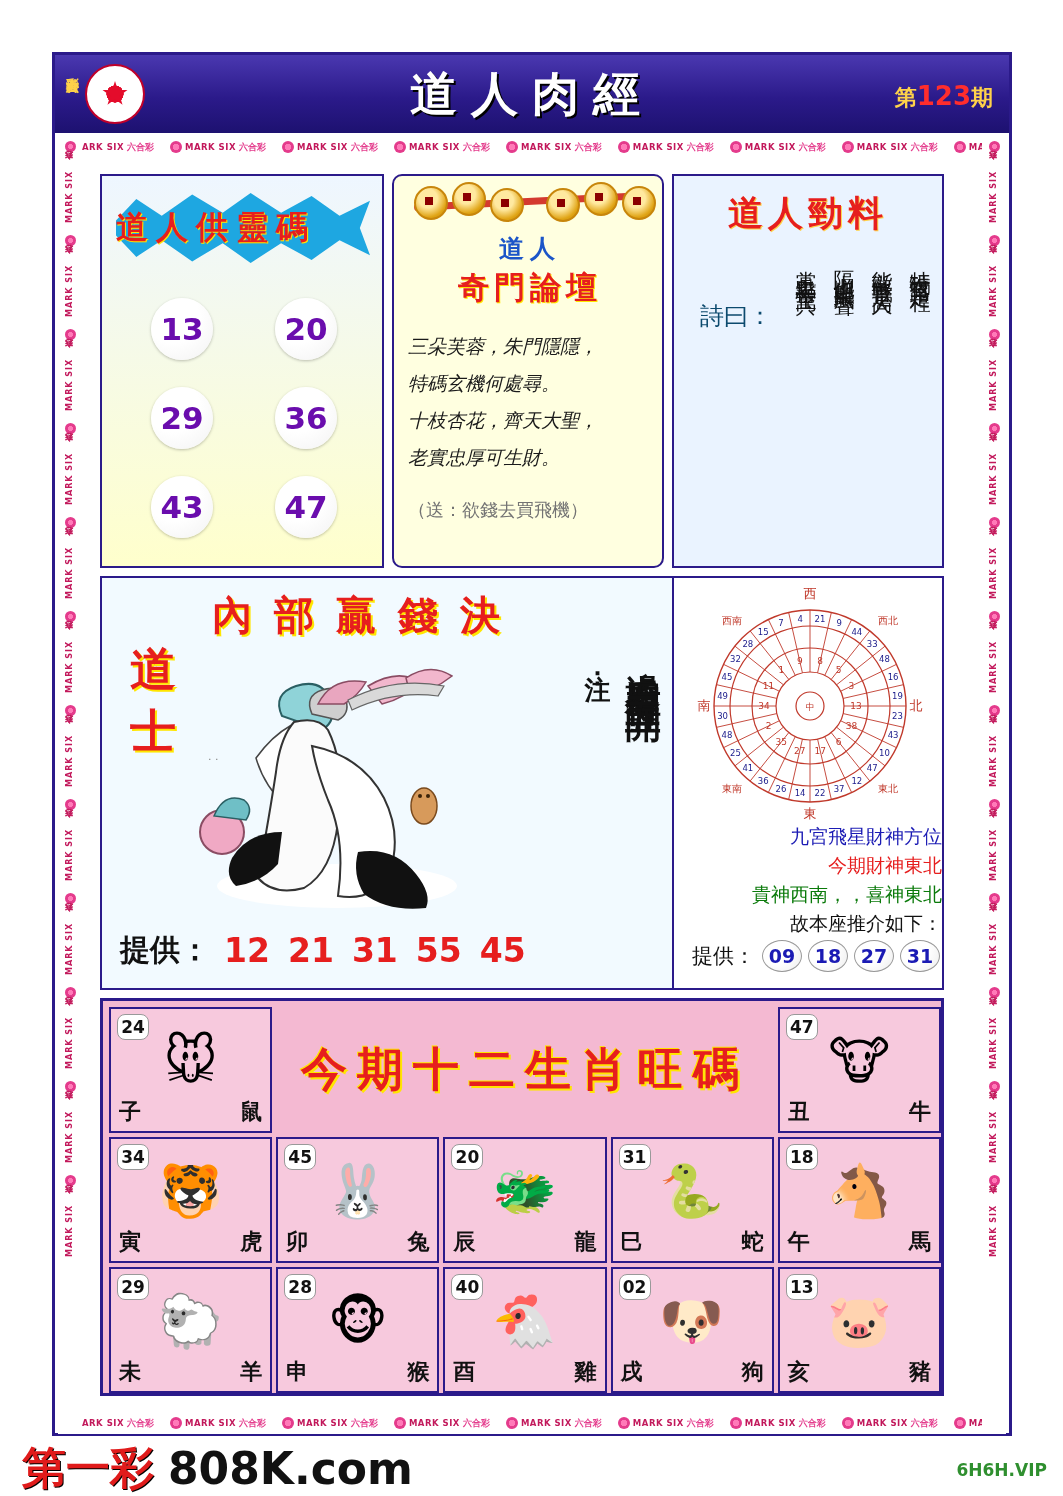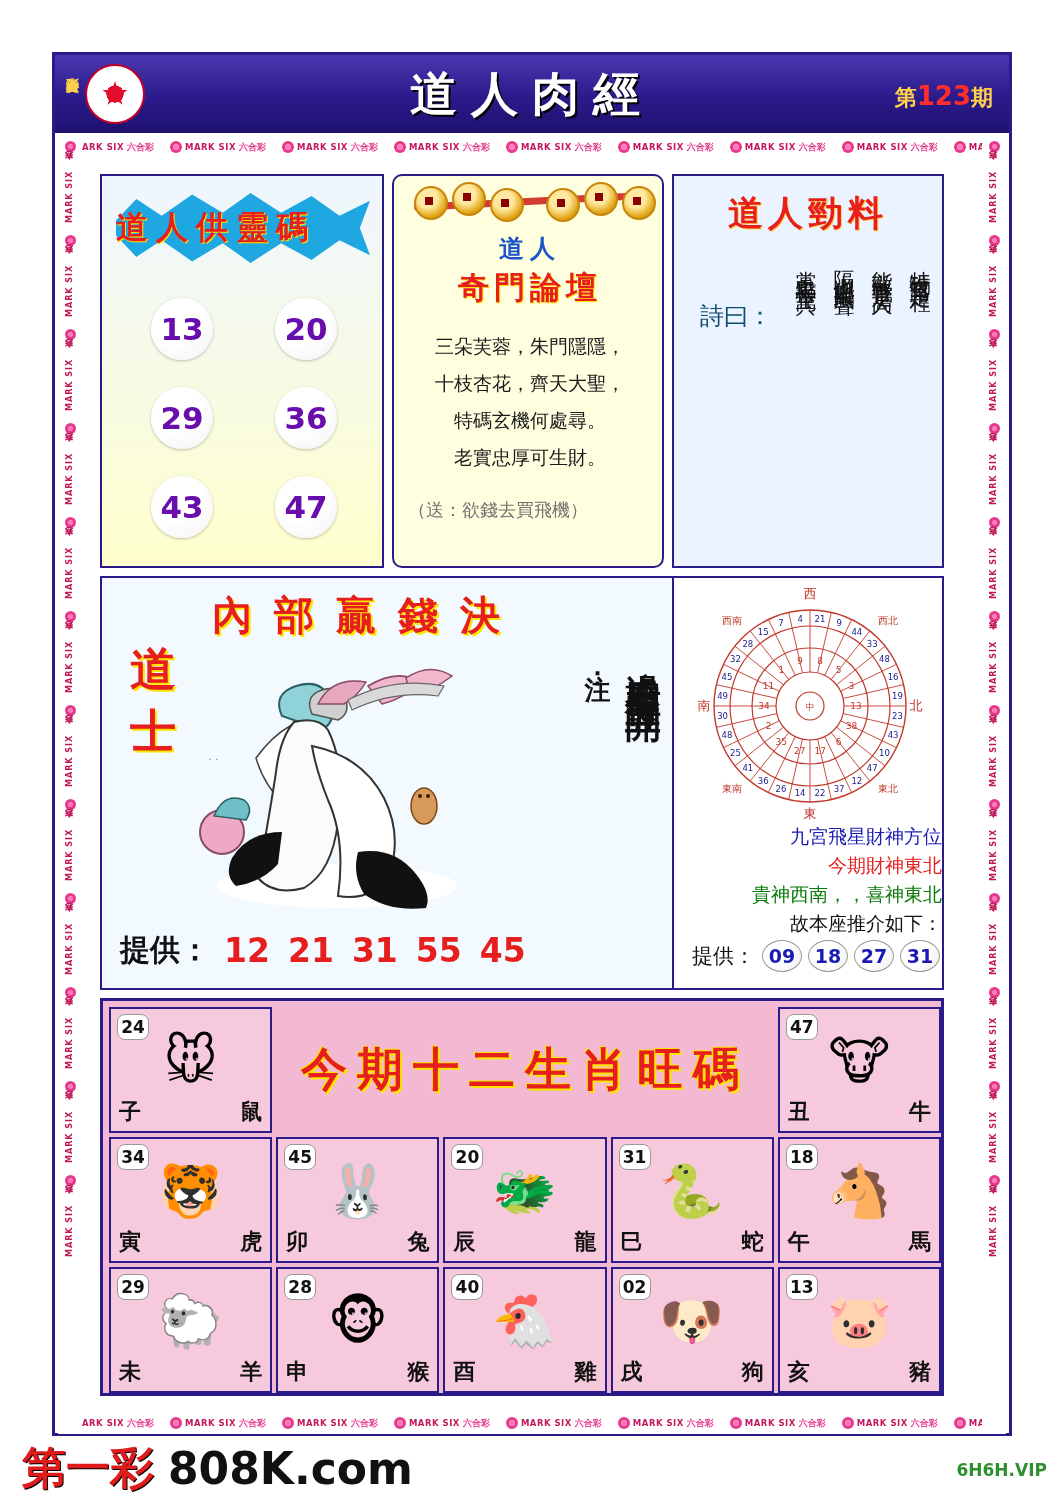--- a/index.html
+++ b/index.html
@@ -57,21 +57,21 @@
   .b2-coins{position:absolute;left:6px;top:4px;width:258px;height:70px;}
   .coin{position:absolute;width:30px;height:30px;border-radius:50%;background:radial-gradient(circle at 40% 35%,#ffe9a0 0 35%,#e0a415 70%,#b8860b 100%);
         border:2px solid #c8860b;}
   .coin:after{content:"";position:absolute;left:9px;top:9px;width:8px;height:8px;background:#8b0000;}
   .ribbon{position:absolute;height:7px;background:#d43a2f;border-radius:3px;}
   .b2-title{position:absolute;left:0;top:56px;width:272px;text-align:center;}
   .b2-t1{color:#1b55c8;font-size:25px;font-weight:bold;letter-spacing:6px;font-family:"DejaVu Serif","Liberation Serif",serif;}
   .b2-t2{color:#e61e1e;font-size:31px;font-weight:bold;letter-spacing:5px;margin-top:2px;font-family:"DejaVu Serif","Liberation Serif",serif;
          text-shadow:1px 1px 0 #ffe600;}
   .b2-lines{position:absolute;left:14px;top:152px;width:244px;color:#1a1a1a;font-size:19px;line-height:37px;
-            font-family:"DejaVu Serif","Liberation Serif",serif;text-align:center;}
+            font-family:"DejaVu Serif","Liberation Serif",serif;text-align:left;font-style:italic;}
   .b2-note{position:absolute;left:14px;top:322px;width:244px;font-size:18px;color:#737373;font-family:"DejaVu Serif","Liberation Serif",serif;}
 
   .b3{left:584px;top:12px;width:272px;height:394px;background:#eaf3ff;}
   .b3-title{position:absolute;left:0;top:14px;width:268px;text-align:center;color:#e61e1e;font-size:35px;font-weight:bold;
             letter-spacing:5px;font-family:"DejaVu Serif","Liberation Serif",serif;text-shadow:1px 1px 0 #ffd24a;}
   .b3-sub{position:absolute;left:26px;top:80px;color:#0c4a6e;font-size:24px;font-family:"DejaVu Serif","Liberation Serif",serif;margin-top:44px;}
   .b3-poem{position:absolute;left:14px;top:78px;width:246px;height:300px;display:flex;flex-direction:row-reverse;justify-content:flex-start;gap:10px;}
   .b3-poem .col{writing-mode:vertical-rl;text-orientation:upright;color:#111;font-size:21px;letter-spacing:4px;
                 font-family:"DejaVu Serif","Liberation Serif",serif;height:290px;}
 
@@ -327,22 +327,22 @@
         <div class="coin" style="left:146px;top:8px;"></div>
         <div class="coin" style="left:184px;top:2px;"></div>
         <div class="coin" style="left:222px;top:6px;"></div>
       </div>
       <div class="b2-title">
         <div class="b2-t1">道人</div>
         <div class="b2-t2">奇門論壇</div>
       </div>
       <div class="b2-lines" id="forum-lines">
           <div>三朵芙蓉，朱門隱隱，</div>
+          <div>特碼玄機何處尋。</div>
           <div>十枝杏花，齊天大聖，</div>
-          <div>特碼玄機何處尋。</div>
           <div>老實忠厚可生財。</div>
         </div>
       <div class="b2-note">（送：欲錢去買飛機）</div>
     </div>
 
     <div class="box b3">
       <div class="b3-title">道人勁料</div>
       <div class="b3-sub">詩曰：</div>
       <div class="b3-poem" id="poem-cols">
           <div class="col">特碼有路走一程，</div>

